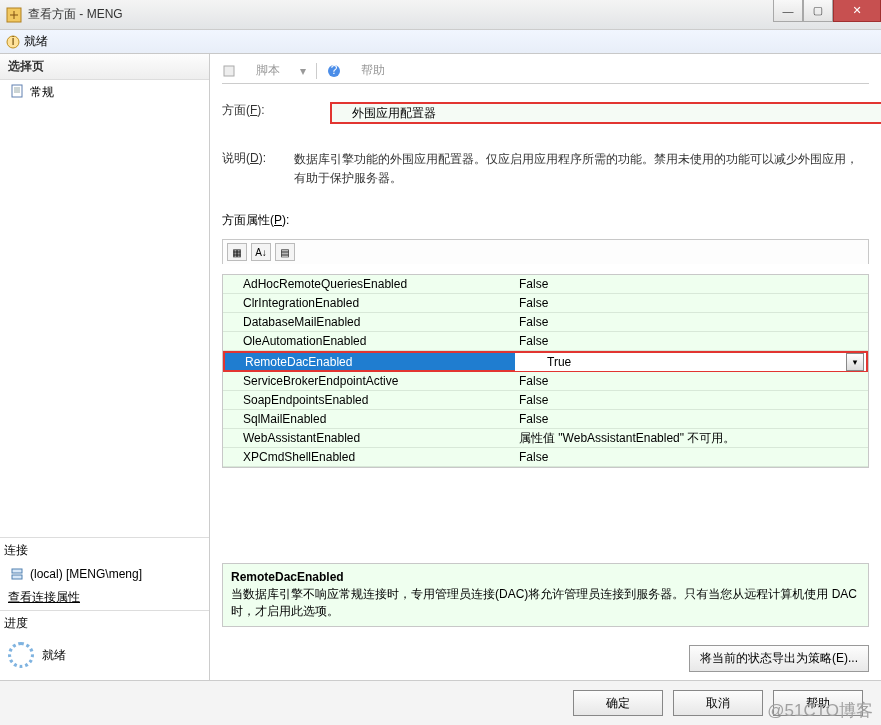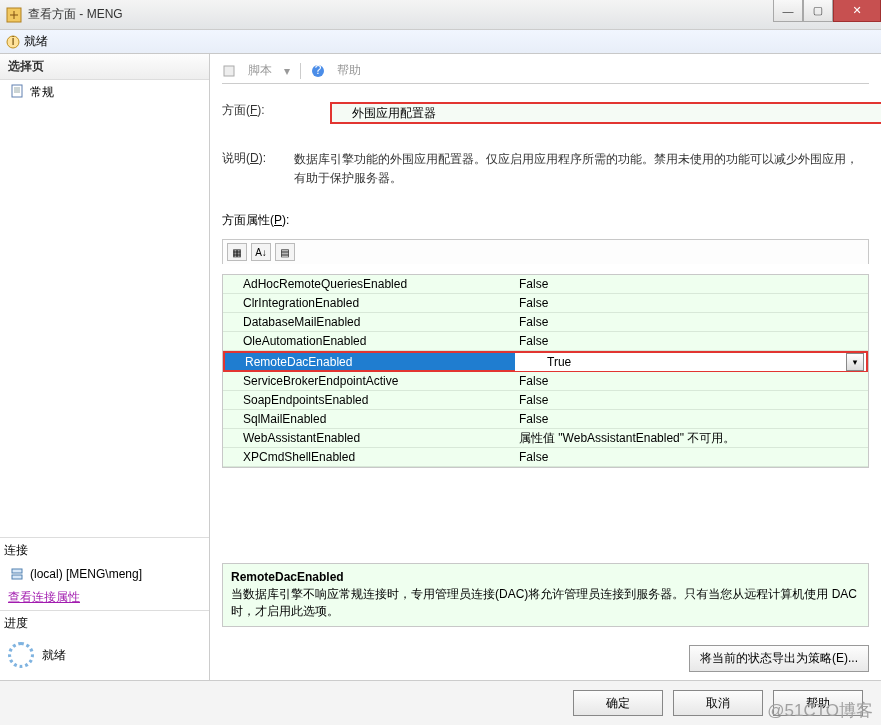--- a/index.html
+++ b/index.html
@@ -18,28 +18,28 @@
     .info-icon { width: 14px; height: 14px; margin-right: 4px; }
     
     
     .main { display: flex; height: calc(725px - 30px - 24px - 45px); }
     .leftpane { width: 210px; border-right: 1px solid #ccc; background: #fff; display: flex; flex-direction: column; }
     .left-header { padding: 4px 8px; font-weight: bold; color: #333; border-bottom: 1px solid #ddd; background: linear-gradient(#fdfdfd,#eee); }
     .left-item { padding: 4px 10px; display: flex; align-items: flex-start; gap: 6px; }
     .doc-icon { width: 14px; height: 14px; }
     .left-spacer { flex: 1; }
     .left-section-label { font-weight: normal; padding: 4px 4px; border-top: 1px solid #ddd; }
-    .left-link { color: #a21caf; text-decoration: underline; padding: 4px 8px; }
+    .left-link { color: #000000; text-decoration: underline; padding: 4px 8px; }
     .progress-box { display: flex; align-items: center; gap: 8px; padding: 6px 8px 12px 8px; }
     .progress-wheel { width: 26px; height: 26px; border: 3px dotted #7fb3e0; border-radius: 50%; }
     
     
     .rightpane { flex: 1; padding: 8px 12px; display: flex; flex-direction: column; gap: 10px; background: #fff; }
     .toolbar { display: flex; align-items: center; gap: 10px; border-bottom: 1px solid #ccc; padding-bottom: 4px; }
-    .tool-disabled { color: #999; display: flex; align-items: center; gap: 12px; }
+    .tool-disabled { color: #999; display: flex; align-items: center; gap: 20px; }
     .divider-v { width: 1px; height: 16px; background: #ccc; }
     
     .form-row { display: flex; align-items: flex-start; gap: 12px; margin: 8px 0; }
     .form-label { width: 60px; color: #333; }
     .form-label span.underline { text-decoration: underline; }
     .facet-select-wrap { flex: 1; position: relative; }
     .facet-select { width: 100%; height: 22px; border: 2px solid #e23531; padding-left: 20px; background: #f5fbf5; display: flex; align-items: center; justify-content: space-between; margin-left: 36px; }
     .select-arrow { padding: 0 6px; }
     .description-text { flex: 1; line-height: 1.6; color: #333; }
     

